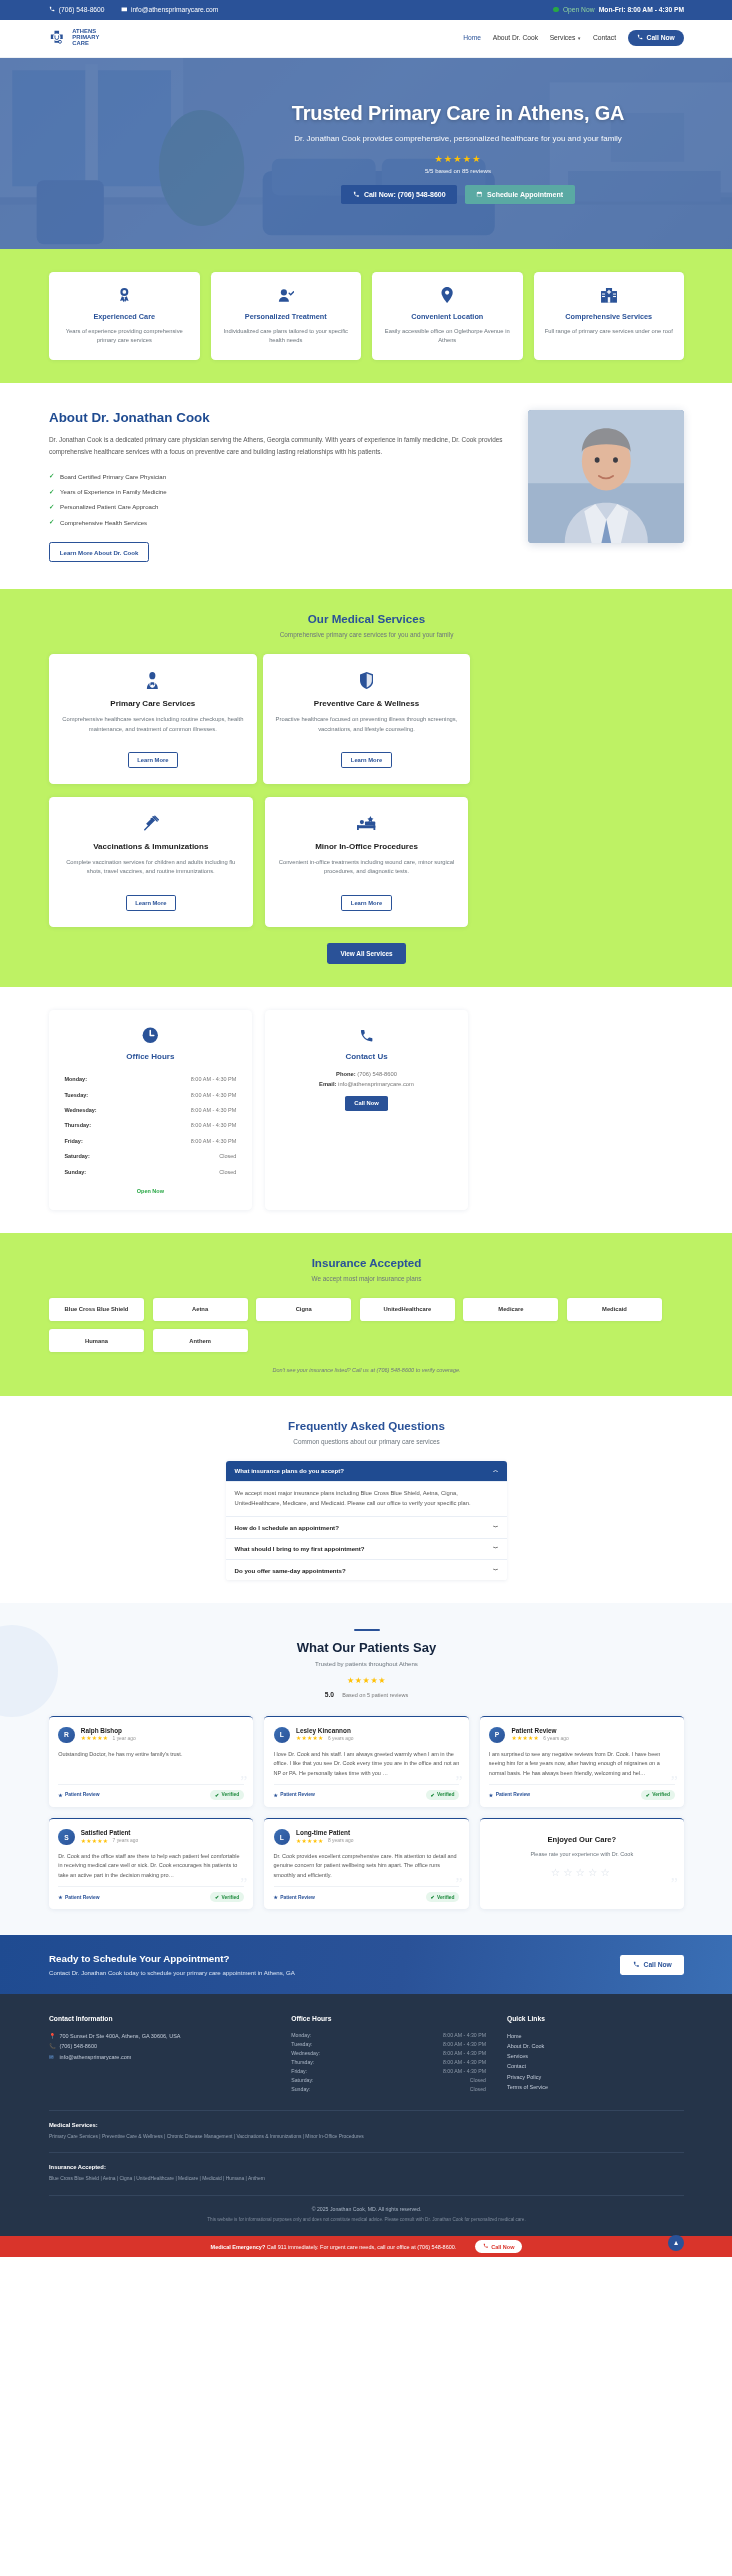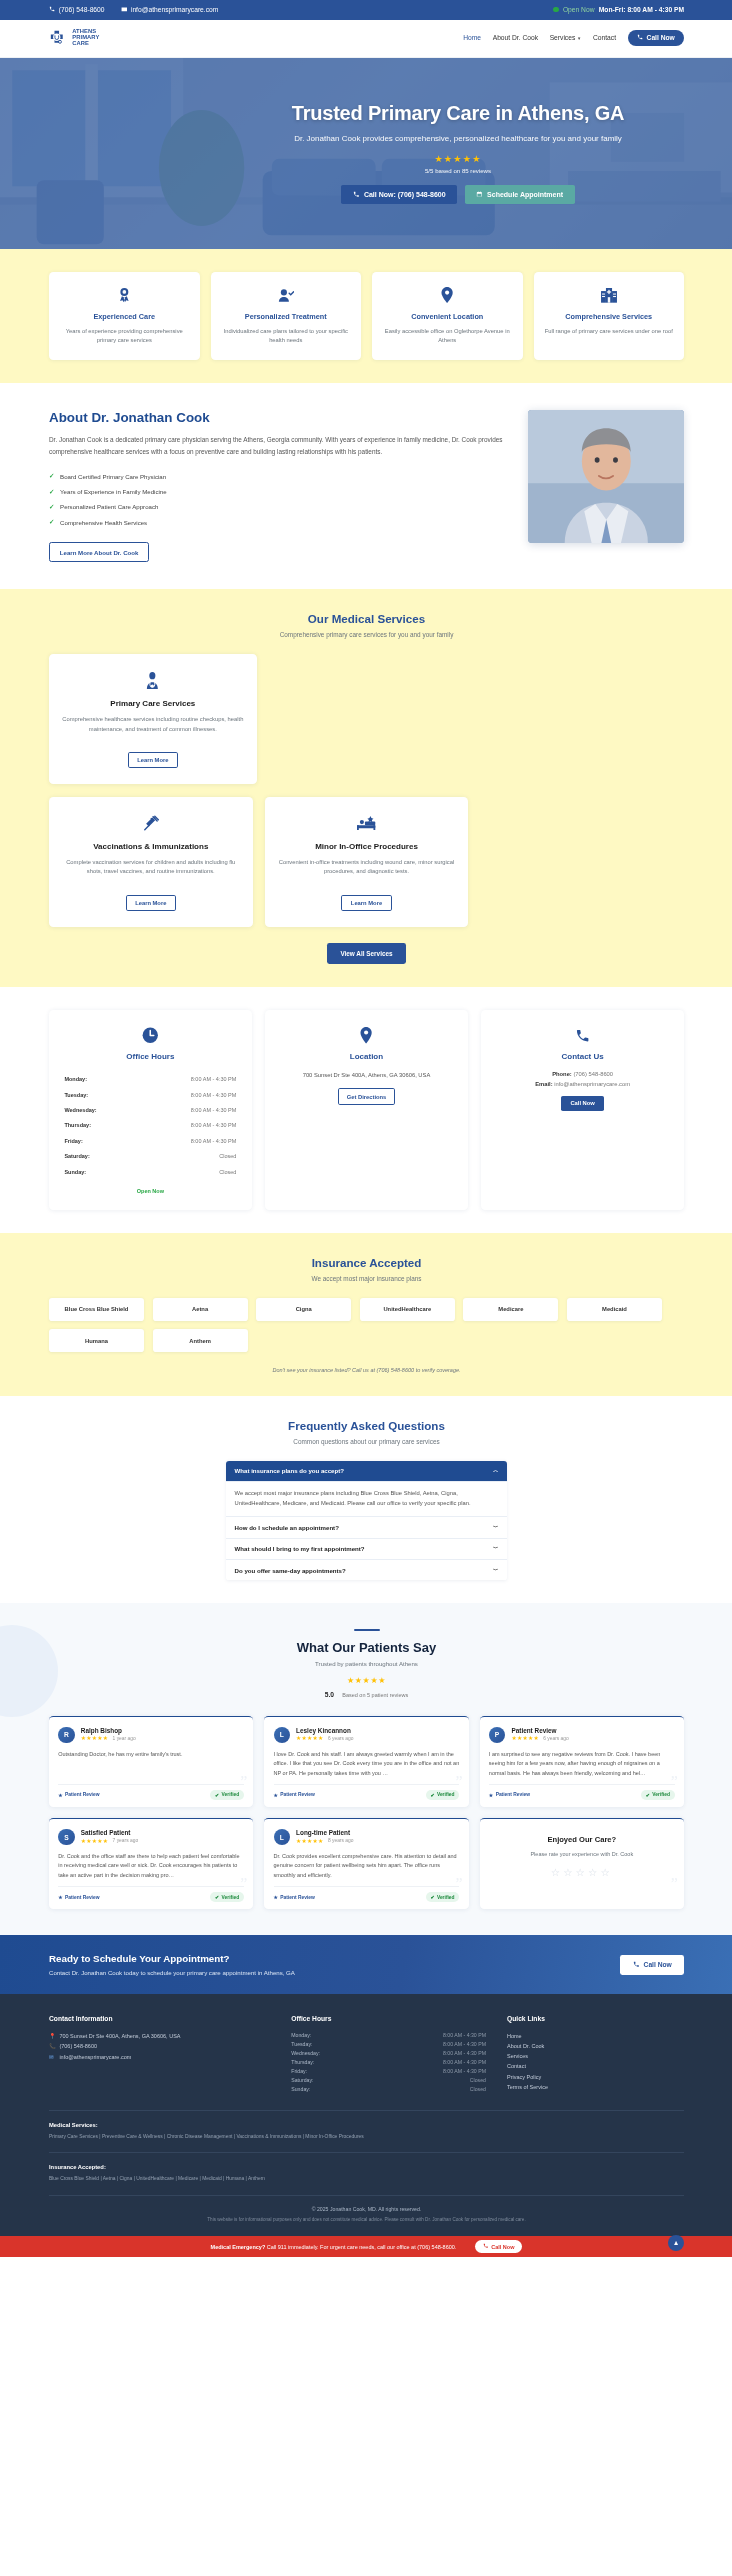--- a/index.html
+++ b/index.html
@@ -57,21 +57,21 @@
   .hero h1 { font-size:20px; font-weight:bold; letter-spacing:-0.2px; margin-bottom:9.2px; text-shadow:0 1.2px 3.7px rgba(0,0,0,.25); }
   .hero p.sub { font-size:8px; margin-bottom:9.8px; opacity:.97; }
   .hero-stars { color:#ffc107; font-size:9.2px; letter-spacing:1.2px; }
   .hero-rating { font-size:6.1px; margin-top:3.1px; margin-bottom:11px; opacity:.95; }
   .hero-btns { display:flex; gap:7.3px; justify-content:center; }
   .btn-hero-call { background:#2a5298; color:#fff; padding:6.1px 11.6px; font-size:7px; font-weight:bold; border:none; border-radius:1.8px; display:flex; gap:4.3px; align-items:center; cursor:pointer;}
   .btn-hero-sched { background:#5aa9a3; color:#fff; padding:6.1px 11.6px; font-size:7px; font-weight:bold; border:none; border-radius:1.8px; display:flex; gap:4.3px; align-items:center; cursor:pointer;}
 
   
   .sec { padding:23px 0; }
-  .sec-light { background:#fef9c3; }
+  .sec-light { background:#bef264; }
   .sec-white { background:#fff; }
   h2.sec-title { text-align:center; font-size:11.6px; color:#2a5298; font-weight:bold; margin-bottom:5.5px; }
   p.sec-sub { text-align:center; font-size:6.4px; color:#6c757d; margin-bottom:16px; }
 
   
   .feat-grid { display:grid; grid-template-columns:repeat(4,1fr); gap:11px; }
   .feat-card { background:#fff; border-radius:4.3px; padding:14.7px 9.8px; text-align:center; box-shadow:0 0.6px 3.7px rgba(20,50,100,.07); }
   .feat-icon { font-size:14.7px; color:#2a5298; margin-bottom:8px; height:18.3px; display:flex; align-items:center; justify-content:center;}
   .feat-title { font-size:7.3px; font-weight:bold; color:#2a5298; margin-bottom:5.5px; }
   .feat-desc { font-size:5.8px; color:#6c757d; line-height:1.55; }
@@ -429,20 +429,31 @@
         <div class="svc-icon">
           <svg width="14.7" height="17" viewBox="0 0 24 28" fill="#2a5298">
               <ellipse cx="12" cy="6" rx="5" ry="6"></ellipse>
               <path d="M3 28c0-7 4-11 9-11s9 4 9 11z"></path>
               <circle cx="12" cy="23" r="2.6" fill="#fff"></circle>
               <path d="M8 17v4a4 4 0 0 0 8 0v-4" stroke="#fff" stroke-width="1.6" fill="none"></path>
             </svg>
         </div>
         <div class="svc-title">Primary Care Services</div>
         <div class="svc-desc">Comprehensive healthcare services including routine checkups, health maintenance, and treatment of common illnesses.</div>
+        <button class="btn-learn">Learn More</button>
+      </div>
+      <div class="svc-card">
+        <div class="svc-icon">
+          <svg width="13.4" height="17" viewBox="0 0 22 28" fill="#2a5298">
+              <path d="M11 0l11 4v10c0 7-5 12-11 14C5 26 0 21 0 14V4L11 0z"></path>
+              <path d="M11 2.5v23c4.6-2 8.5-6.3 8.5-11.5V5.6L11 2.5z" fill="#fff" opacity=".85"></path>
+            </svg>
+        </div>
+        <div class="svc-title">Preventive Care &amp; Wellness</div>
+        <div class="svc-desc">Proactive healthcare focused on preventing illness through screenings, vaccinations, and lifestyle counseling.</div>
         <button class="btn-learn">Learn More</button>
       </div>
     </div>
     <div class="svc-grid-2">
       <div class="svc-card">
         <div class="svc-icon">
           <svg width="16.5" height="16.5" viewBox="0 0 28 28" fill="none" stroke="#2a5298" stroke-width="2.4" stroke-linecap="round">
               <path d="M3 25l7-7"></path>
               <path d="M10 18l-3-3 9-9 3 3-9 9z" fill="#2a5298"></path>
               <path d="M18 4l6 6"></path>
@@ -516,31 +527,20 @@
               </tr>
           <tr>
                 <td class="day">Sunday:</td>
                 <td class="time">Closed</td>
               </tr>
         </tbody>
           </table>
         <div class="open-now-pill">Open Now</div>
       </div>
 
-      <div class="info-card">
-        <div class="info-icon">
-          <svg width="12.2" height="16.5" viewBox="0 0 20 27" fill="#2a5298">
-              <path d="M10 0C4.9 0 .8 4.1.8 9.2.8 16 10 27 10 27s9.2-11 9.2-17.8C19.2 4.1 15.1 0 10 0z"></path>
-              <circle cx="10" cy="9" r="3.4" fill="#fff"></circle>
-            </svg>
-        </div>
-        <div class="info-title">Location</div>
-        <div class="info-text">700 Sunset Dr Ste 400A, Athens, GA 30606, USA</div>
-        <button class="btn-sm-outline">Get Directions</button>
-      </div>
 
       <div class="info-card">
         <div class="info-icon">
           <svg width="15.3" height="15.3" viewBox="0 0 24 24" fill="#2a5298">
               <path d="M6.6 10.8c1.4 2.8 3.8 5.1 6.6 6.6l2.2-2.2c.3-.3.7-.4 1-.2 1.2.4 2.4.6 3.6.6.6 0 1 .4 1 1V20c0 .6-.4 1-1 1C10.6 21 3 13.4 3 4c0-.6.4-1 1-1h3.5c.6 0 1 .4 1 1 0 1.3.2 2.5.6 3.6.1.3 0 .7-.2 1l-2.3 2.2z"></path>
             </svg>
         </div>
         <div class="info-title">Contact Us</div>
         <div class="contact-line">
           <b>Phone:</b>

